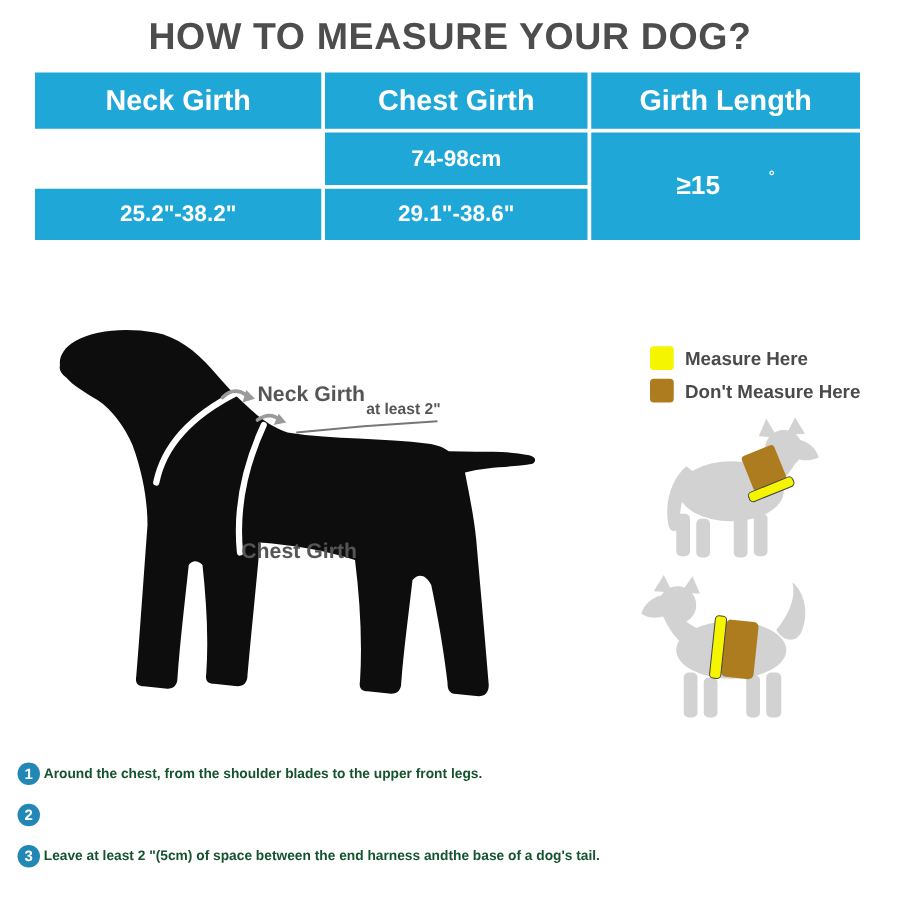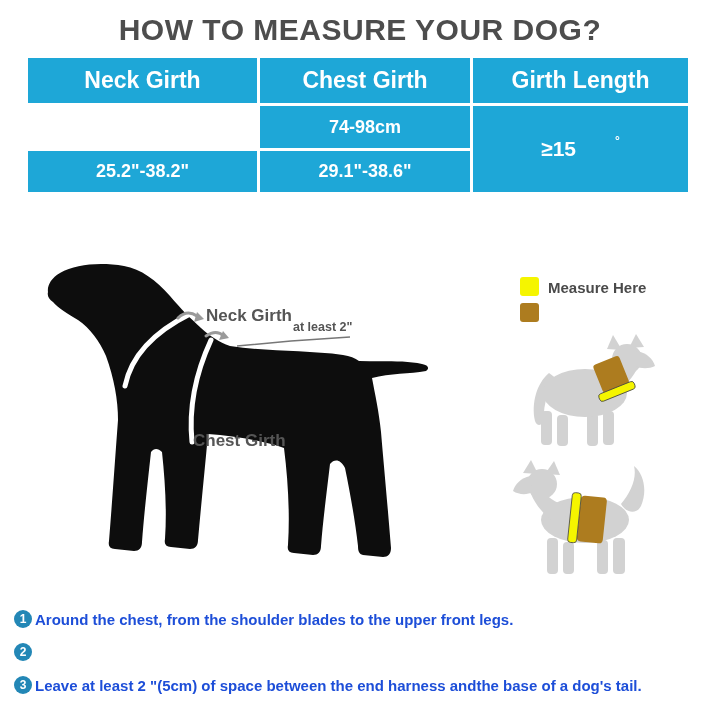--- a/index.html
+++ b/index.html
@@ -43,21 +43,21 @@
   .small-dog-a { position:absolute; left:523px; top:333px; width:140px; height:122px; }
   .small-dog-b { position:absolute; left:497px; top:460px; width:160px; height:122px; }
   
   .note { position:absolute; left:14px; display:flex; align-items:center; }
   .n1 { top:610px; } .n2 { top:643px; } .n3 { top:676px; }
   .note-num {
     width:18px; height:18px; border-radius:50%; background:#2387b6;
     color:#fff; font-size:12px; font-weight:bold; flex:none;
     display:flex; align-items:center; justify-content:center; margin-right:3px;
   }
-  .note-text { font-size:15px; font-weight:bold; color:#1d4ed8; white-space:nowrap;text-align:center; }
+  .note-text { font-size:11px; font-weight:bold; color:#14532d; white-space:nowrap;text-align:center; }
 </style>
 </head>
 <body>
 
 <div class="page">
 
   <div class="title">HOW TO MEASURE YOUR DOG?</div>
 
   <div class="size-table">
     <div class="cell th">Neck Girth</div>
@@ -72,20 +72,21 @@
     <div class="cell val c2r3">29.1"-38.6"</div>
   </div>
 
   <div class="legend">
     <div class="legend-item">
       <span class="swatch" style="background-color: rgb(245, 245, 0);"></span>
       <span class="legend-label">Measure Here</span>
     </div>
     <div class="legend-item">
       <span class="swatch" style="background-color: rgb(173, 124, 31);"></span>
+      <span class="legend-label">Don't Measure Here</span>
     </div>
   </div>
 
   <svg class="main-dog" viewBox="0 0 432 334">
     <path fill="#0d0d0d" d="
       M 10 40
       C 9 34 13 26 22 21
       C 38 12 62 10 86 14
       C 103 17 118 28 132 44
       C 143 57 152 66 163 76

